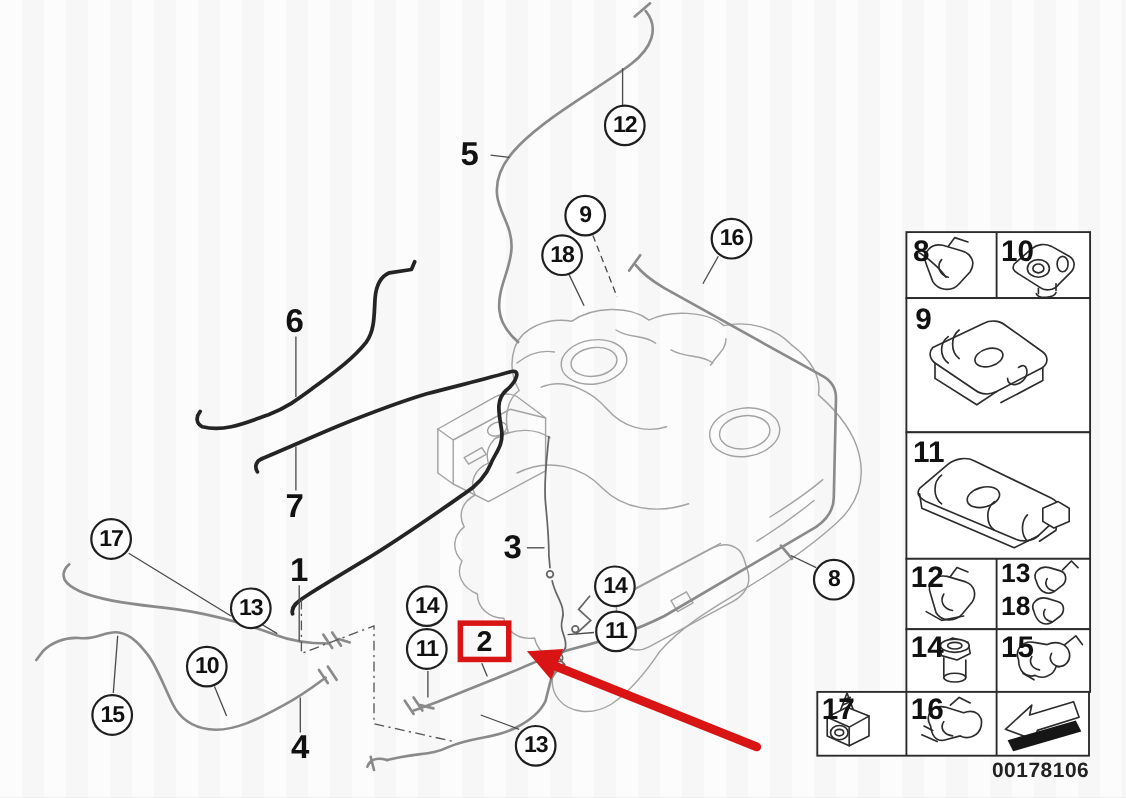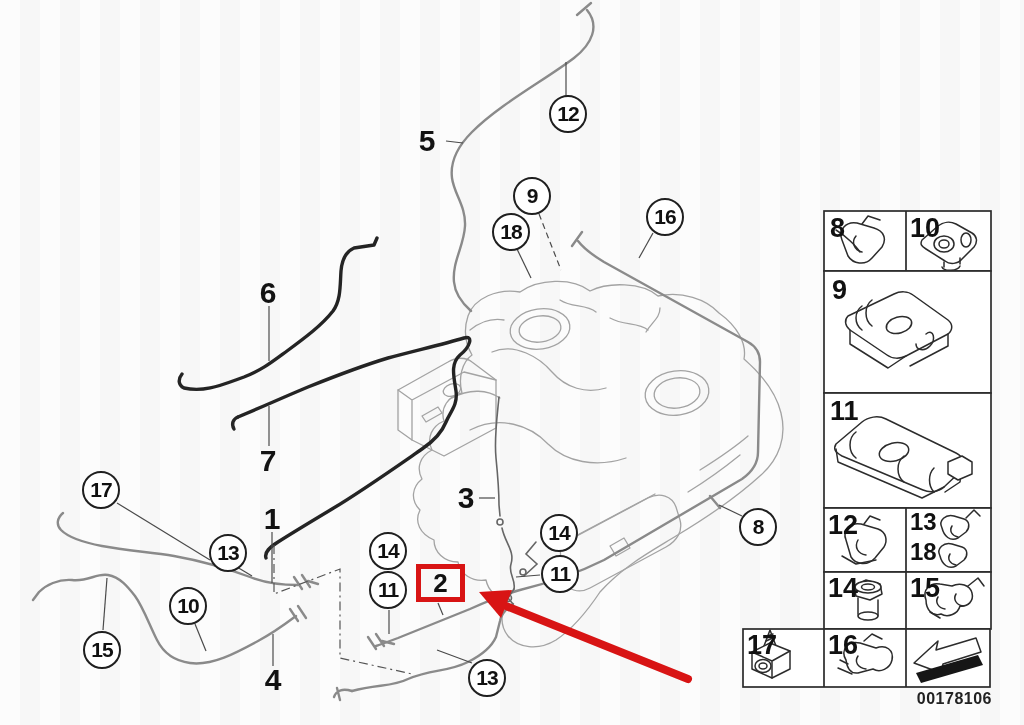--- a/index.html
+++ b/index.html
@@ -24,22 +24,22 @@
     position:absolute;left:416px;top:564px;width:49px;height:38px;box-sizing:border-box;
     border:5px solid #d81414;display:flex;align-items:center;justify-content:center;
   }
   .hbox span{font-weight:bold;font-size:26px;color:#111;}
   .scell{position:absolute;}
   .snum{
     position:absolute;font-weight:bold;color:#111;font-size:27px;line-height:1;
   }
   .snum.small{font-size:24px;}
   .partnum{
-    position:absolute;left:900px;top:690px;width:92px;text-align:right;
-    font-weight:bold;font-size:16px;color:#222;letter-spacing:0.5px;
+    position:absolute;left:900px;top:690px;width:92px;text-align:center;
+    font-weight:bold;font-size:19px;color:#222;letter-spacing:0.5px;
   }
 </style>
 </head>
 <body>
 
 <div class="stage">
 
   <svg width="1024" height="725" viewBox="0 0 1024 725">
 
     <g stroke="#a3a3a3" stroke-width="1.3" fill="none" stroke-linejoin="round" stroke-linecap="round">

